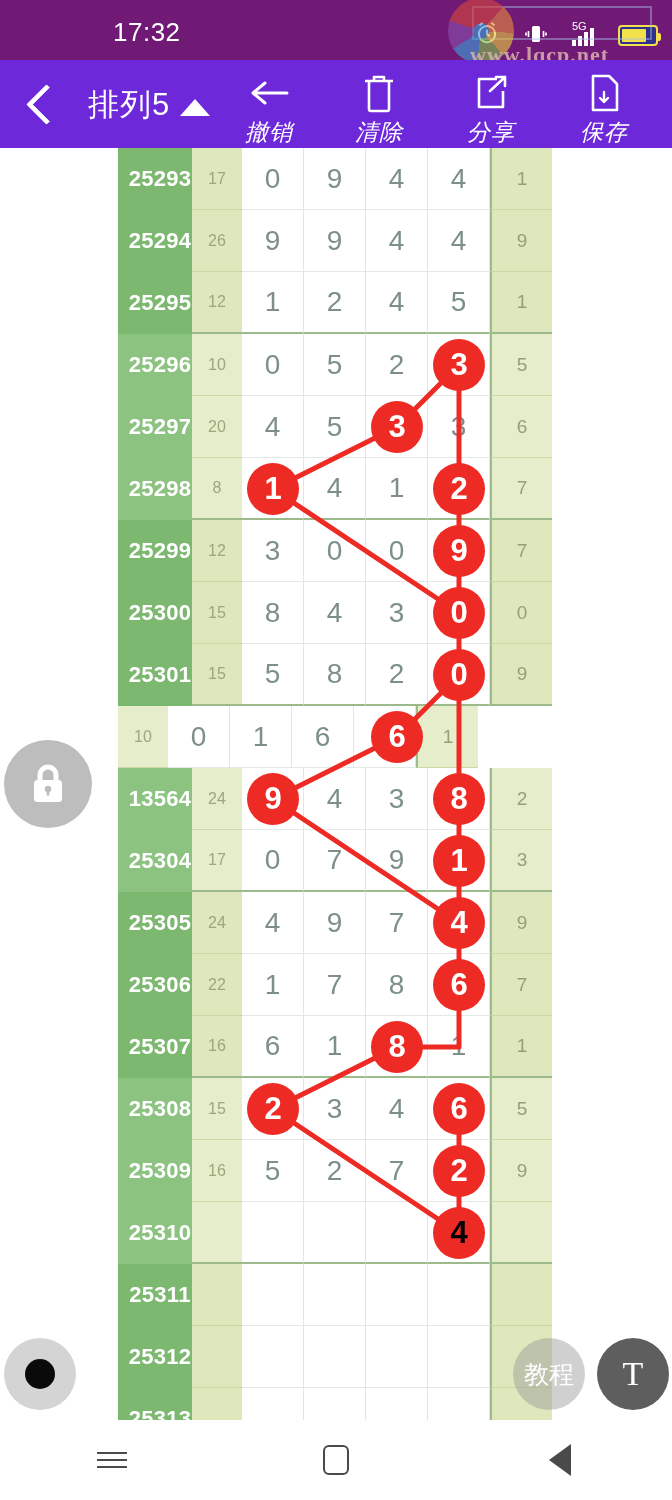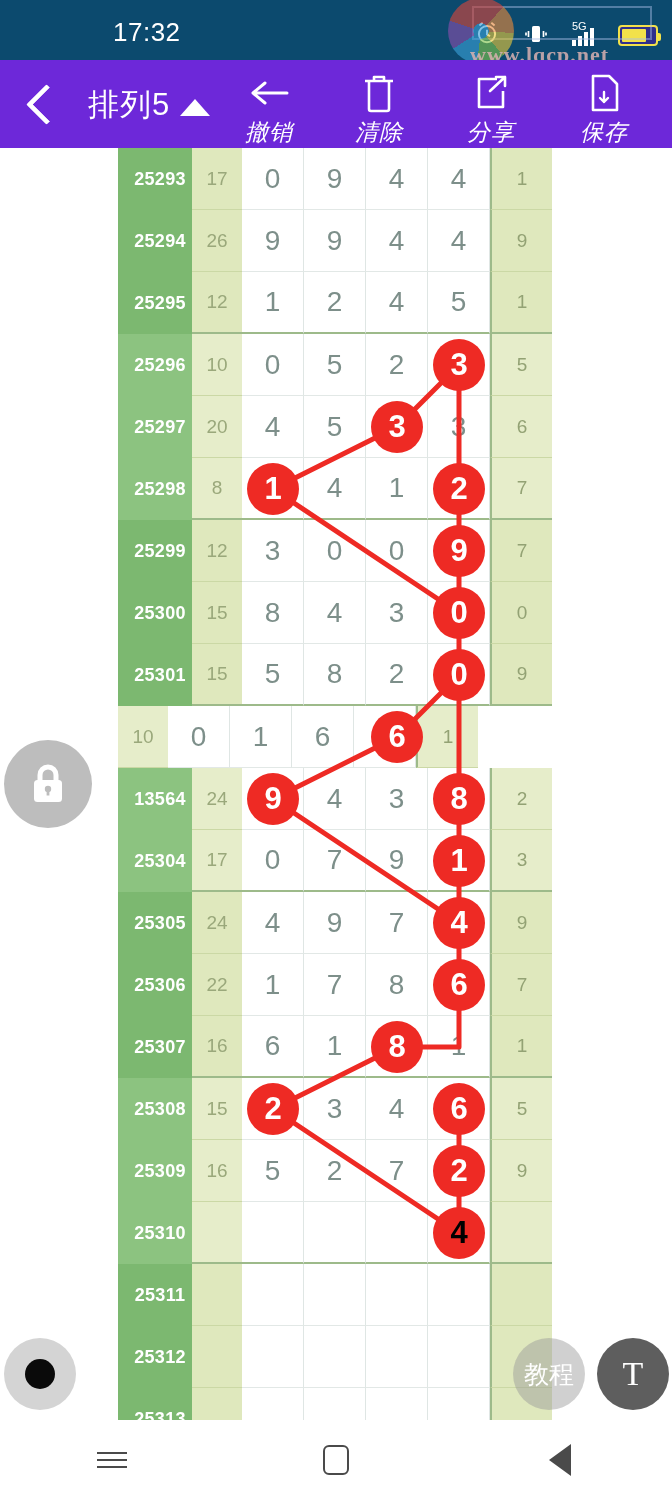--- a/index.html
+++ b/index.html
@@ -7,21 +7,21 @@
   body{
     font-family:"Liberation Sans","DejaVu Sans",sans-serif;
     background:#ffffff;
     position:relative;
     overflow:hidden;
   }
 
   
   #status-bar{
     position:absolute; top:0; left:0; width:672px; height:60px;
-    background:#0c4a6e; color:#fff;
+    background:#701a75; color:#fff;
   }
   #status-time{
     position:absolute; left:113px; top:17px;
     font-size:26px; font-weight:500; letter-spacing:.5px;
   }
   #status-icons{
     position:absolute; right:14px; top:14px; height:32px;
     display:flex; align-items:flex-end; gap:24px;
   }
   .sic{ display:block; }
@@ -94,27 +94,27 @@
     position:absolute; top:148px; left:0; width:672px; height:1272px;
     background:#fff; overflow:hidden;
   }
   #grid{
     position:absolute; left:118px; top:0; width:434px;
   }
   .row{ display:flex; height:62px; position:relative; }
   .c-period{
     width:74px; background:#7cb870; color:#fff;
     display:flex;align-items:center;justify-content:center;
-    font-size:18px; font-weight:bold; letter-spacing:.3px;padding-left:10px;
+    font-size:22px; font-weight:bold; letter-spacing:.3px;padding-left:10px;
   }
   .row.alt .c-period{ background:#8cc380; }
   .c-sum{
     width:50px; background:#dfe8bd; color:#9aa87b;
     display:flex;align-items:center;justify-content:center;
-    font-size:19px;
+    font-size:16px;
     border-bottom:1px solid #cbd8a5;
   }
   .row.alt .c-sum{ background:#e6edca; }
   .c-d{
     width:62px; background:#fff; color:#7d8f8a;
     display:flex;align-items:center;justify-content:center;
     font-size:28px;
     border-right:1px solid #dfe6e4; border-bottom:1px solid #e2e8e6;
     position:relative;
   }

